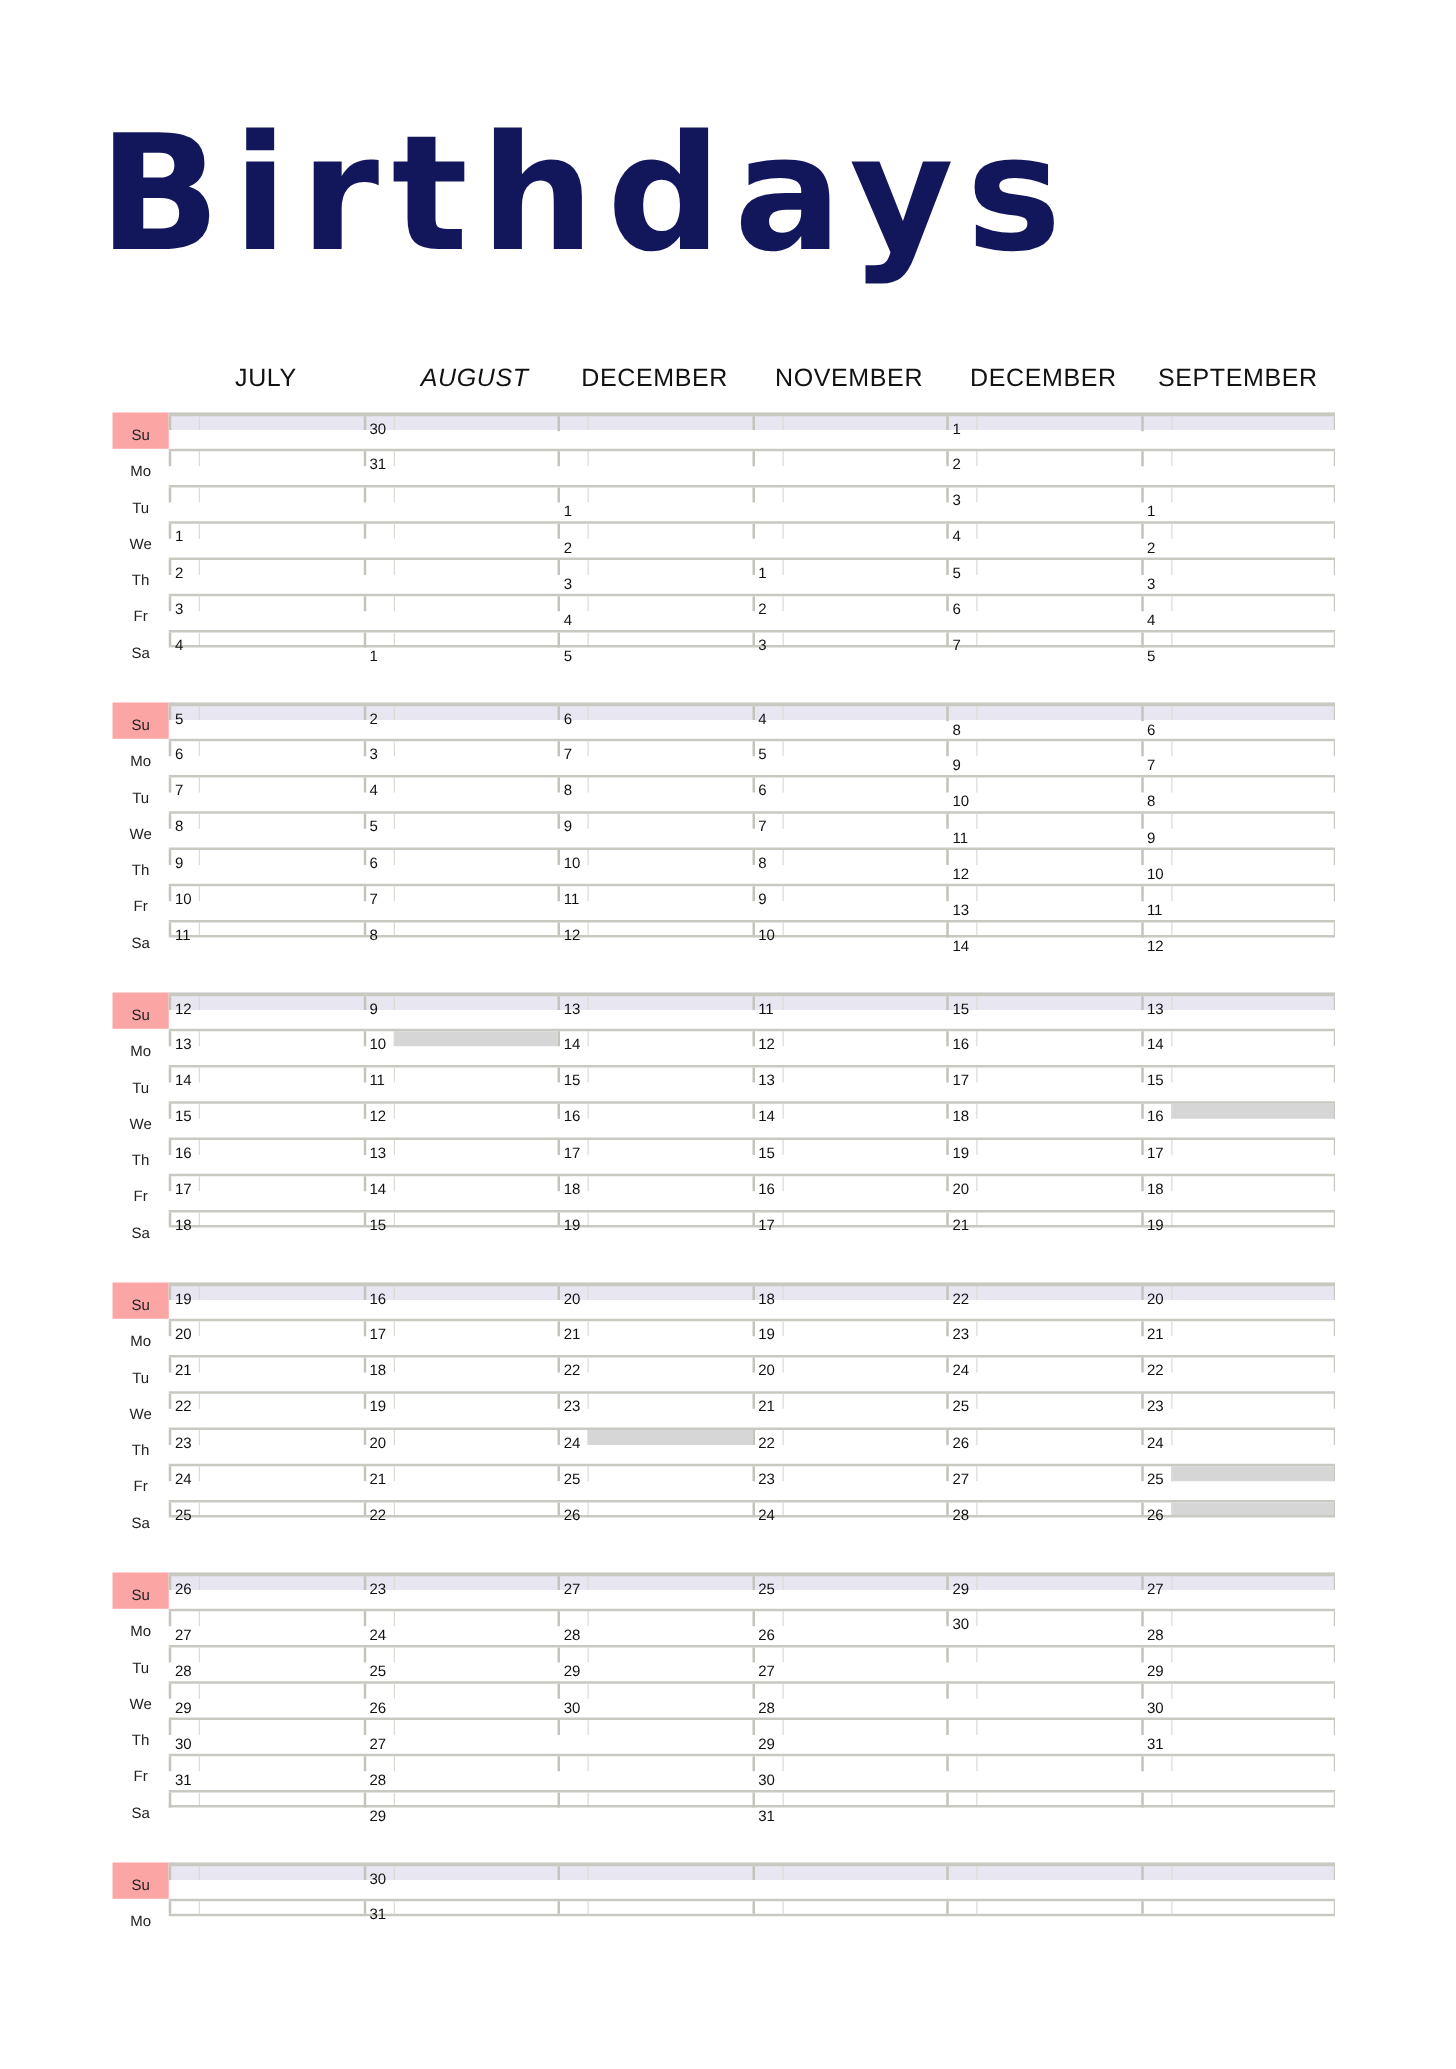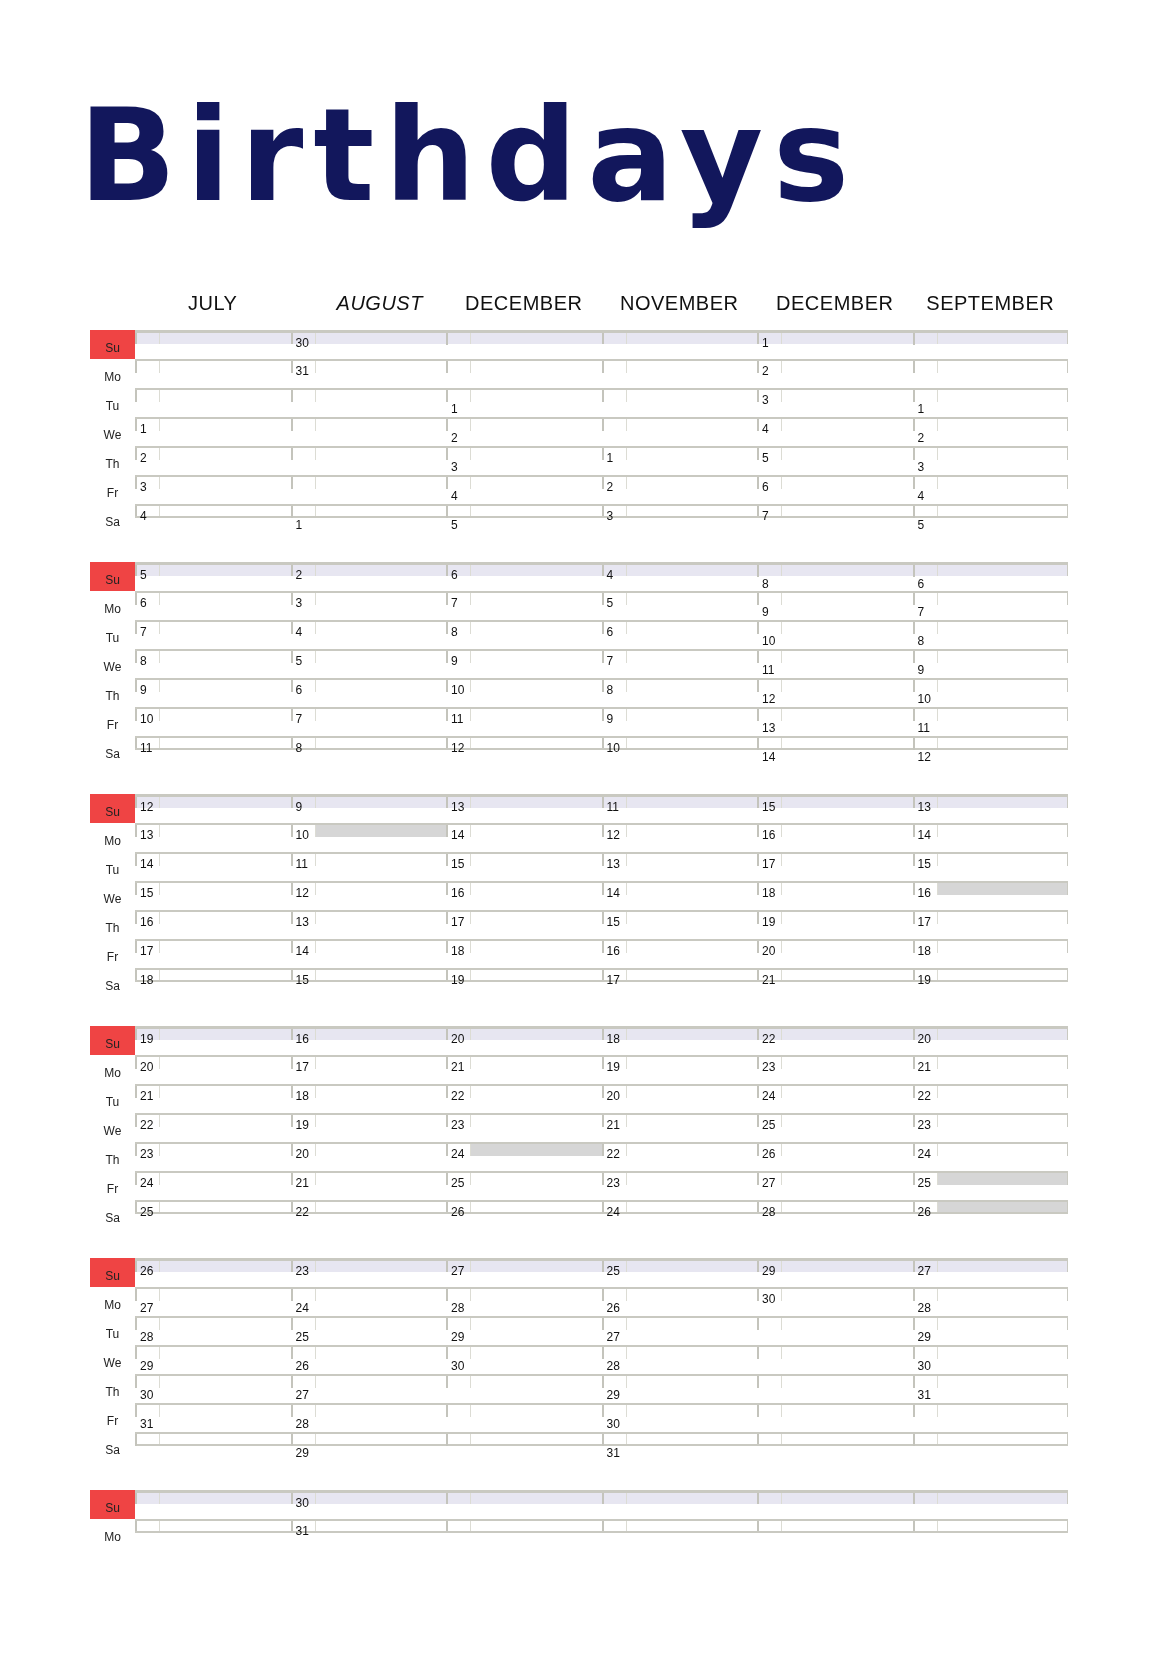--- a/index.html
+++ b/index.html
@@ -11,21 +11,21 @@
     color: #12175c; letter-spacing: 10px; line-height: 1;
   }
   .months { position: absolute; top: 292px; left: 135px; width: 933px; height: 30px; }
   .month {
     position: absolute; top: 0; width: 155.5px; text-align: center;
     font-size: 20px; letter-spacing: 0.5px; color: #111;
   }
   .grid { position: absolute; left: 90px; top: 330px; width: 978px; }
   .block { position: relative; margin-bottom: 29px; }
   .row { position: relative; height: 29px; display: flex; }
-  .row.sunday .wd { background: #ef4444; }
+  .row.sunday .wd { background: #fca5a5; }
   .wd {
     width: 45px; height: 29px; flex: 0 0 45px; font-size: 12px; color: #222;
     display: flex; align-items: flex-end; justify-content: center; padding-bottom: 4px;
     box-sizing: border-box;
   }
   .cells { position: relative; flex: 1; display: flex; height: 14px;
            border-top: 2px solid #c9c9c1; box-sizing: border-box; }
   .row:first-child .cells { border-top: 3px solid #c9c9c1; }
   .row.sunday .cells { background: #e7e6f1; }
   .mon { position: relative; display: flex; width: 155.5px; height: 100%; }

